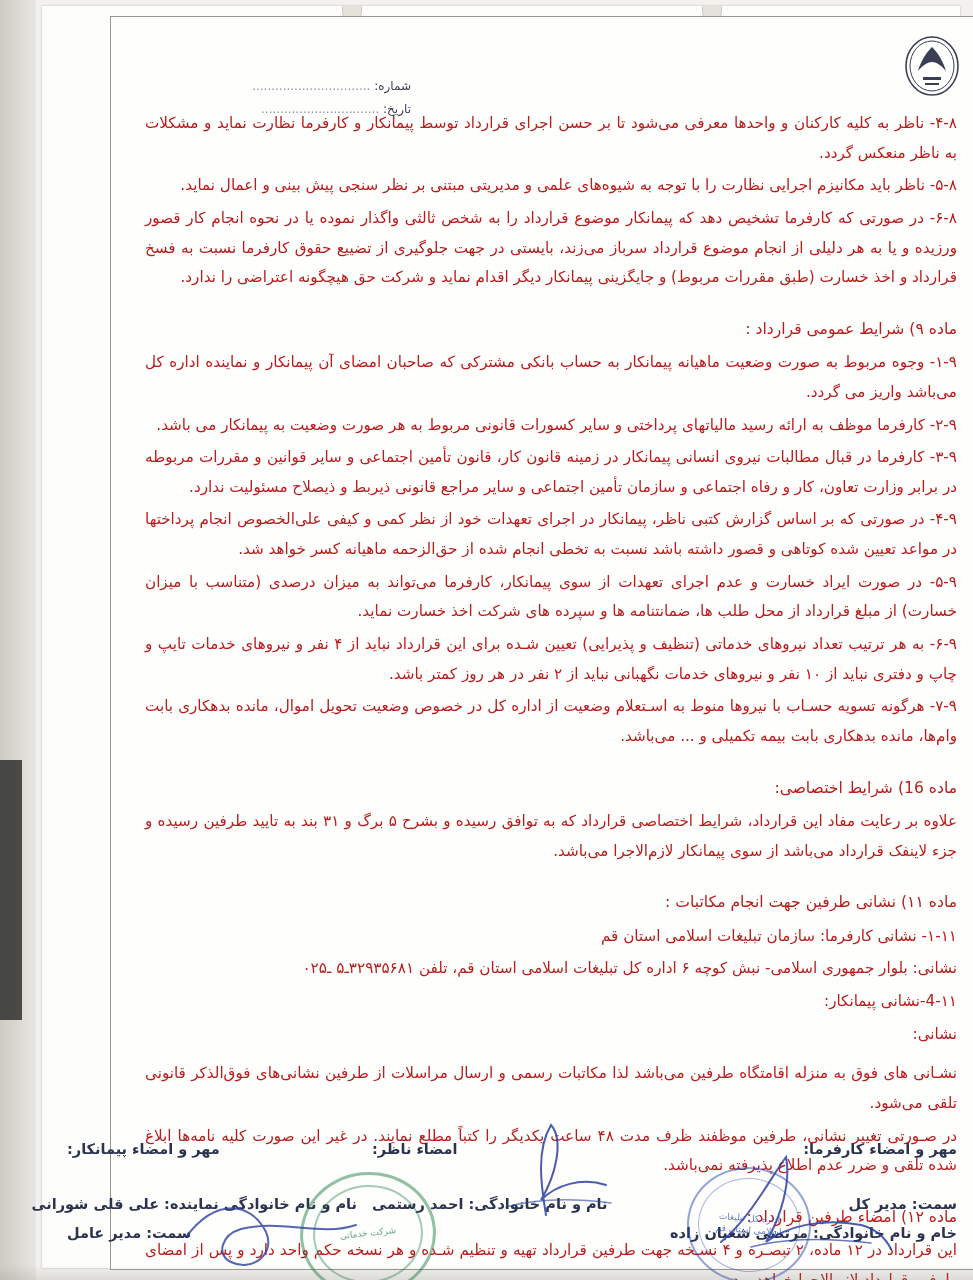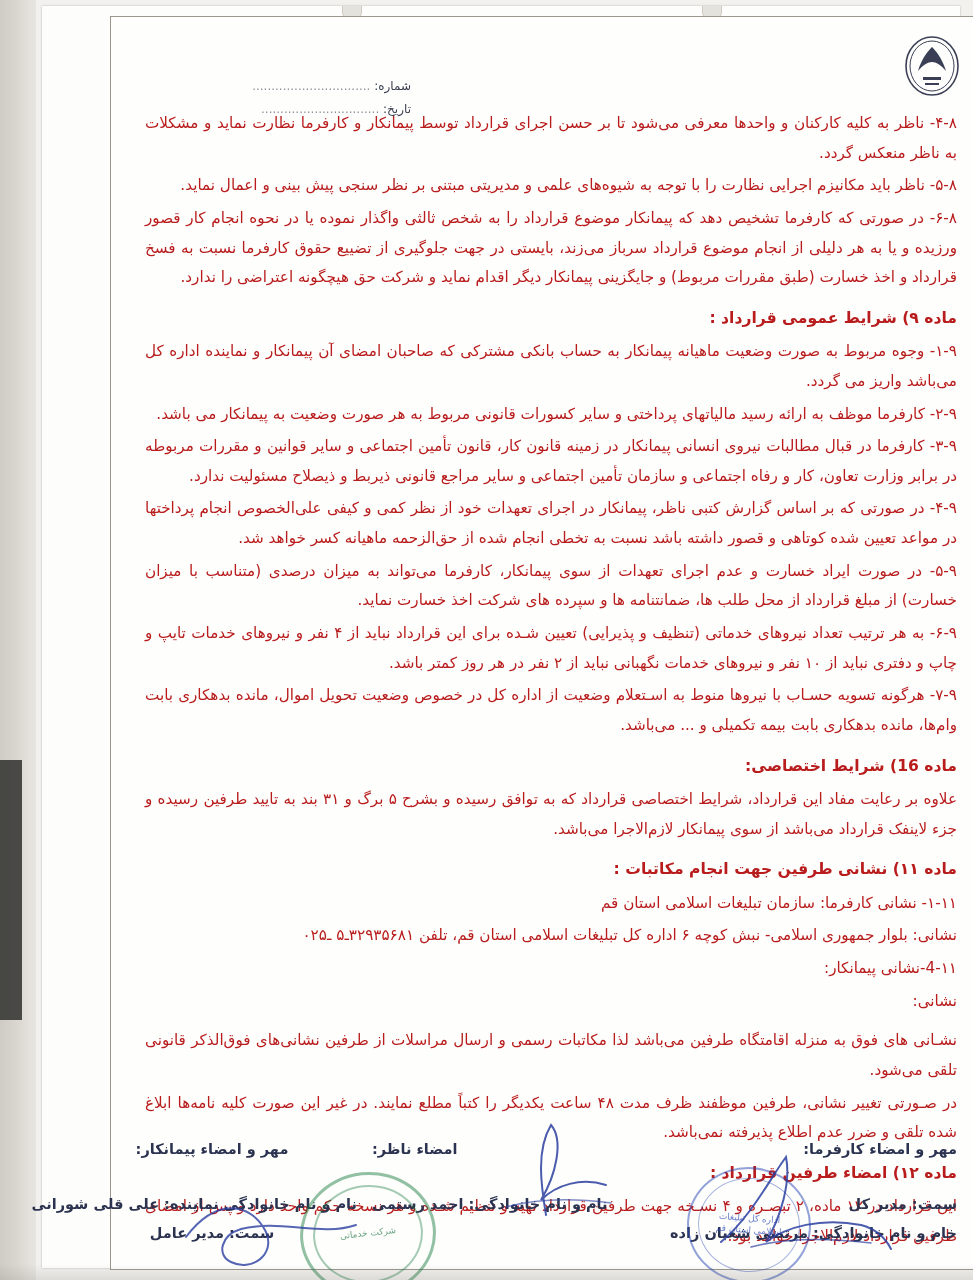--- a/index.html
+++ b/index.html
@@ -105,22 +105,22 @@
     text-align: justify;
     color: #b91c1c;
     font-size: 15.2px;
     line-height: 1.95;
   }
   .p {
     margin: 0 0 3px 0;
   }
   .p.spaced { margin-bottom: 10px; }
   .heading {
-    font-weight: bold;
-    margin: 10px 0 4px 0;
+    font-weight: normal;
+    margin: 21px 0 4px 0;
     font-size: 15.6px;
   }
 
   
   .sig-area {
     position: absolute;
     right: 34px;
     left: 34px;
     top: 1118px;
     height: 150px;
@@ -131,21 +131,21 @@
     position: absolute;
     top: 0;
     font-size: 14.5px;
     line-height: 2.0;
   }
   .sig-col .title { font-weight: bold; margin-bottom: 26px; }
   .sig-col .row { font-weight: bold; white-space: nowrap; }
 
   .col-employer { right: 0; width: 300px; text-align: right; }
   .col-observer { right: 335px; width: 250px; text-align: left; }
-  .col-contractor { right: 600px; width: 290px; text-align: center; }
+  .col-contractor { right: 600px; width: 290px; text-align: left; }
 
   
   .stamp-green {
     position: absolute;
     right: 555px;
     top: 1155px;
     width: 130px;
     height: 118px;
     border-radius: 50%;
     border: 3px solid rgba(22,120,60,.55);

